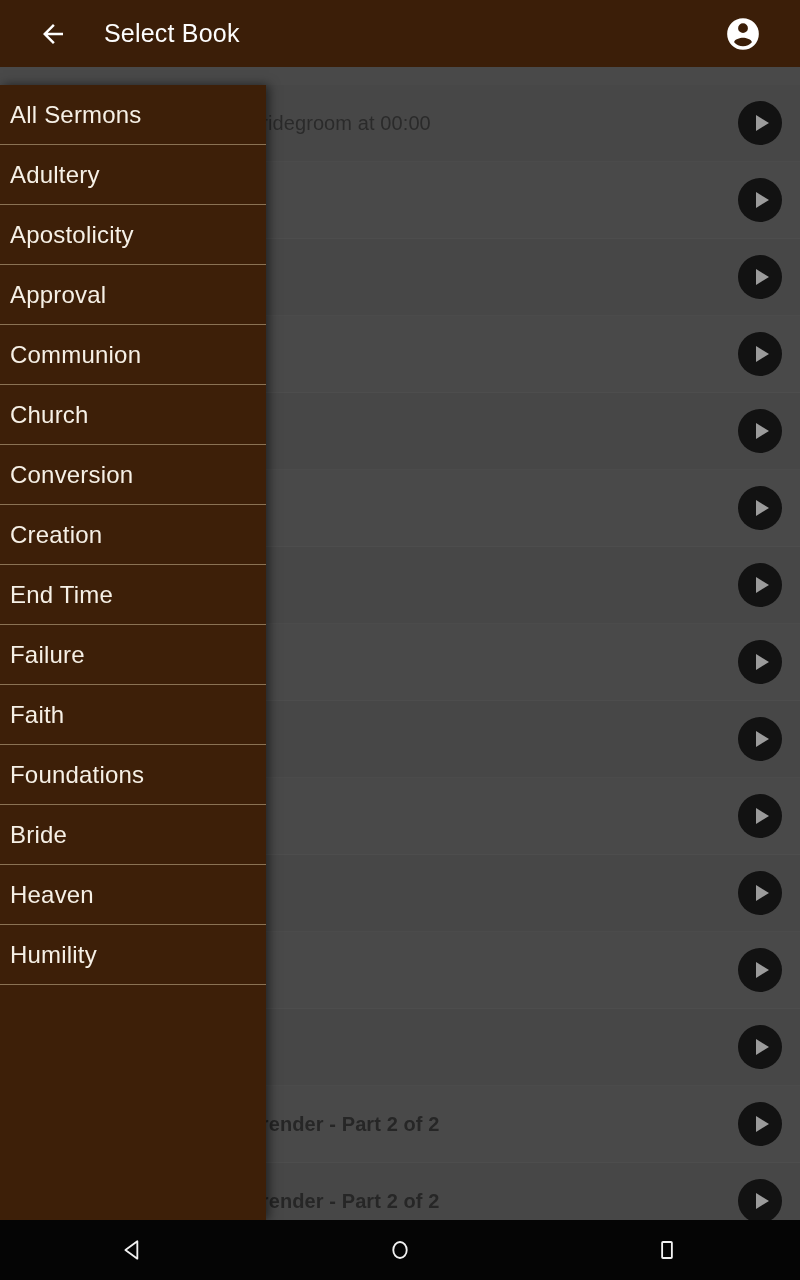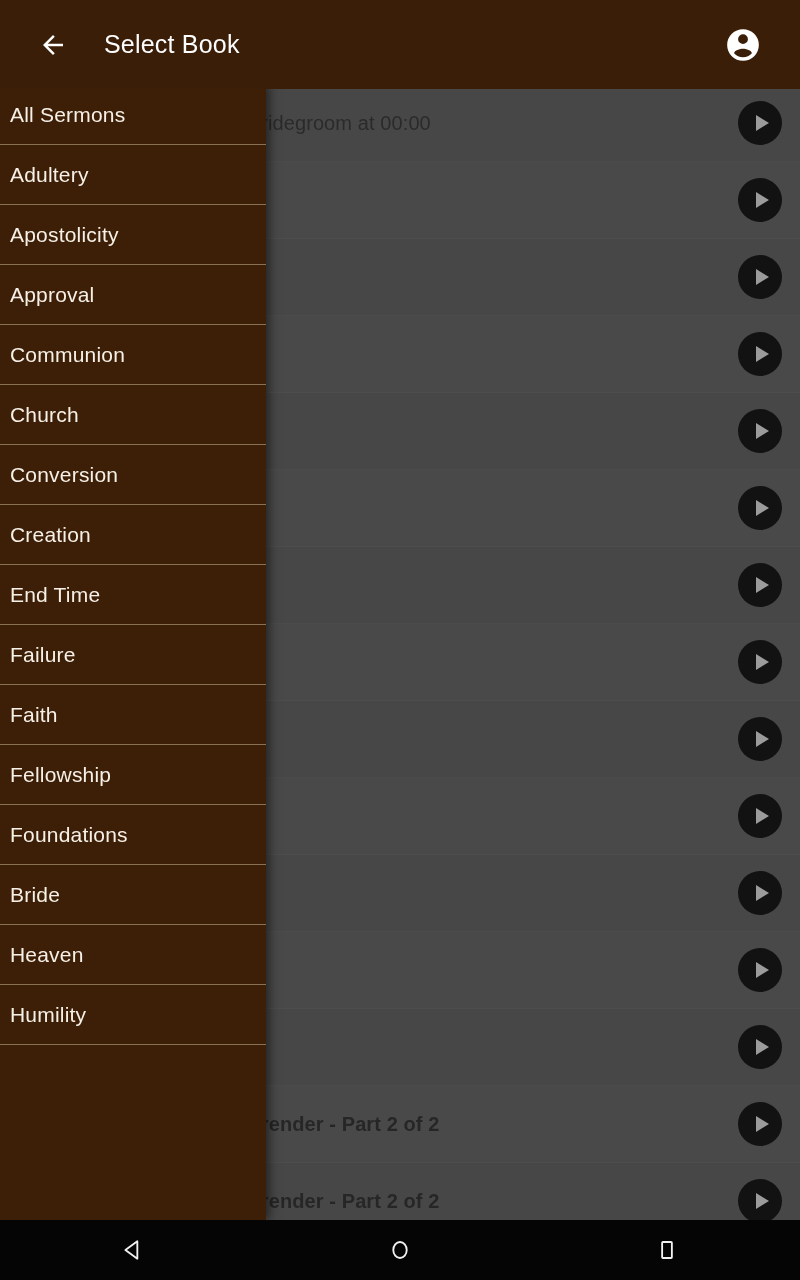--- a/index.html
+++ b/index.html
@@ -79,21 +79,21 @@
     width: 800px; height: 1220px;
     background: rgba(0,0,0,0.33);
     pointer-events: none;
   }
 
   
   #appbar {
     position: absolute;
     left: 0; top: 0;
     width: 800px;
-    height: 89px;
+    height: 67px;
     background: #3b1e08;
     display: flex;
     align-items: center;
     padding: 0 22px;
     z-index: 40;
   }
   #back-arrow {
     width: 46px; height: 46px;
     display: flex; align-items: center; justify-content: center;
     margin-left: 8px;
@@ -123,21 +123,21 @@
     overflow: hidden;
     box-shadow: 3px 0 10px rgba(0,0,0,0.55);
   }
   .drawer-item {
     height: 60px;
     display: flex;
     align-items: center;
     padding-left: 10px;
     border-bottom: 1px solid #8a7254;
     color: #f6f0e6;
-    font-size: 21px;
+    font-size: 24px;
     letter-spacing: 0.2px;
   }
 
   
   #navbar {
     position: absolute;
     left: 0; bottom: 0;
     width: 800px; height: 60px;
     background: #050505;
     display: flex;
@@ -276,23 +276,20 @@
         <span>Creation</span>
       </div>
       <div class="drawer-item">
         <span>End Time</span>
       </div>
       <div class="drawer-item">
         <span>Failure</span>
       </div>
       <div class="drawer-item">
         <span>Faith</span>
-      </div>
-      <div class="drawer-item">
-        <span>Fellowship</span>
       </div>
       <div class="drawer-item">
         <span>Foundations</span>
       </div>
       <div class="drawer-item">
         <span>Bride</span>
       </div>
       <div class="drawer-item">
         <span>Heaven</span>
       </div>

